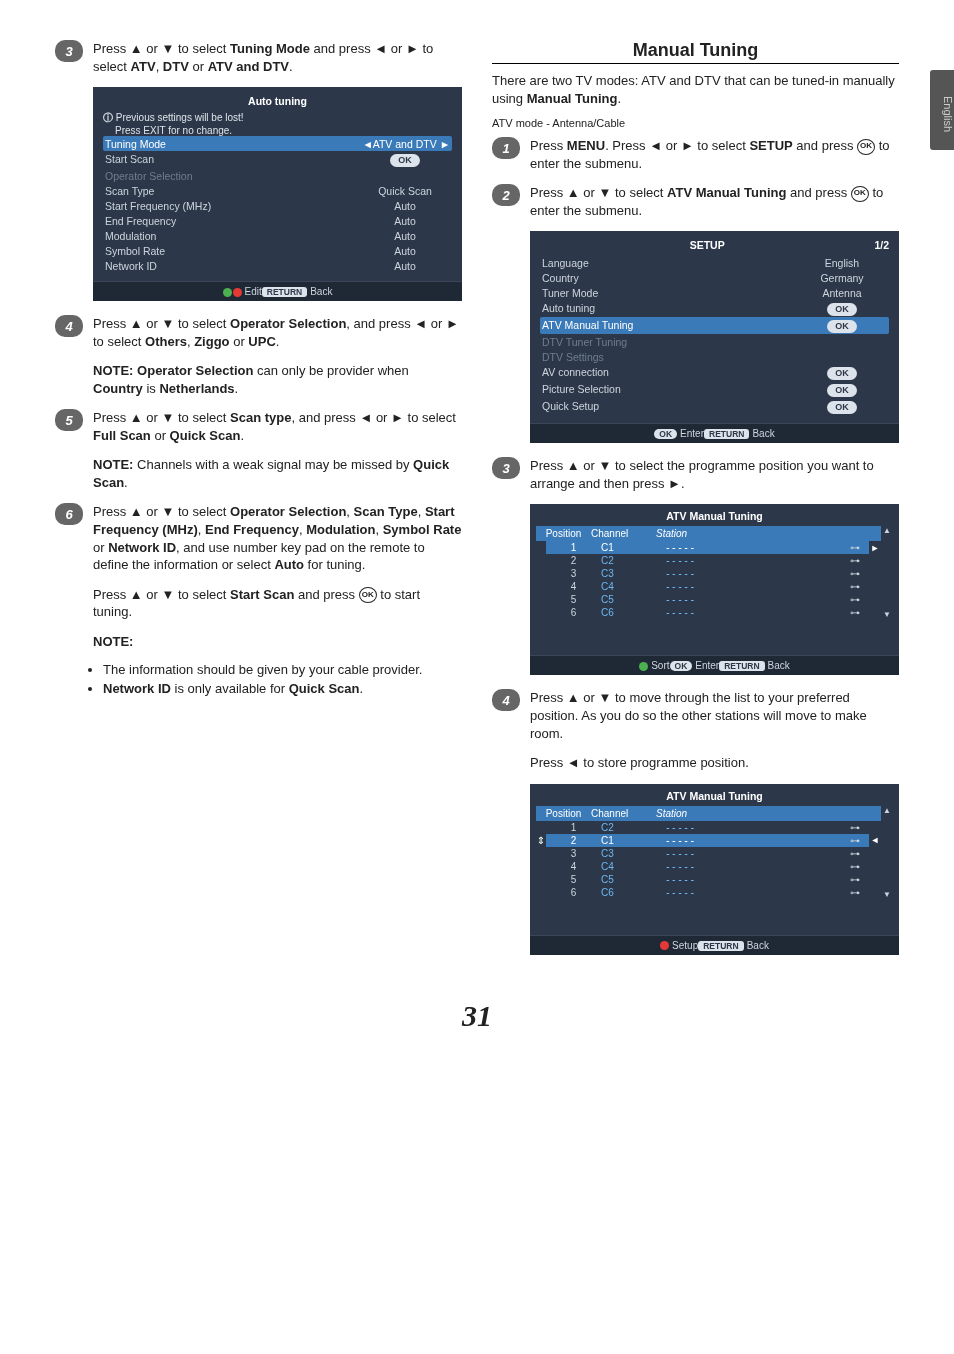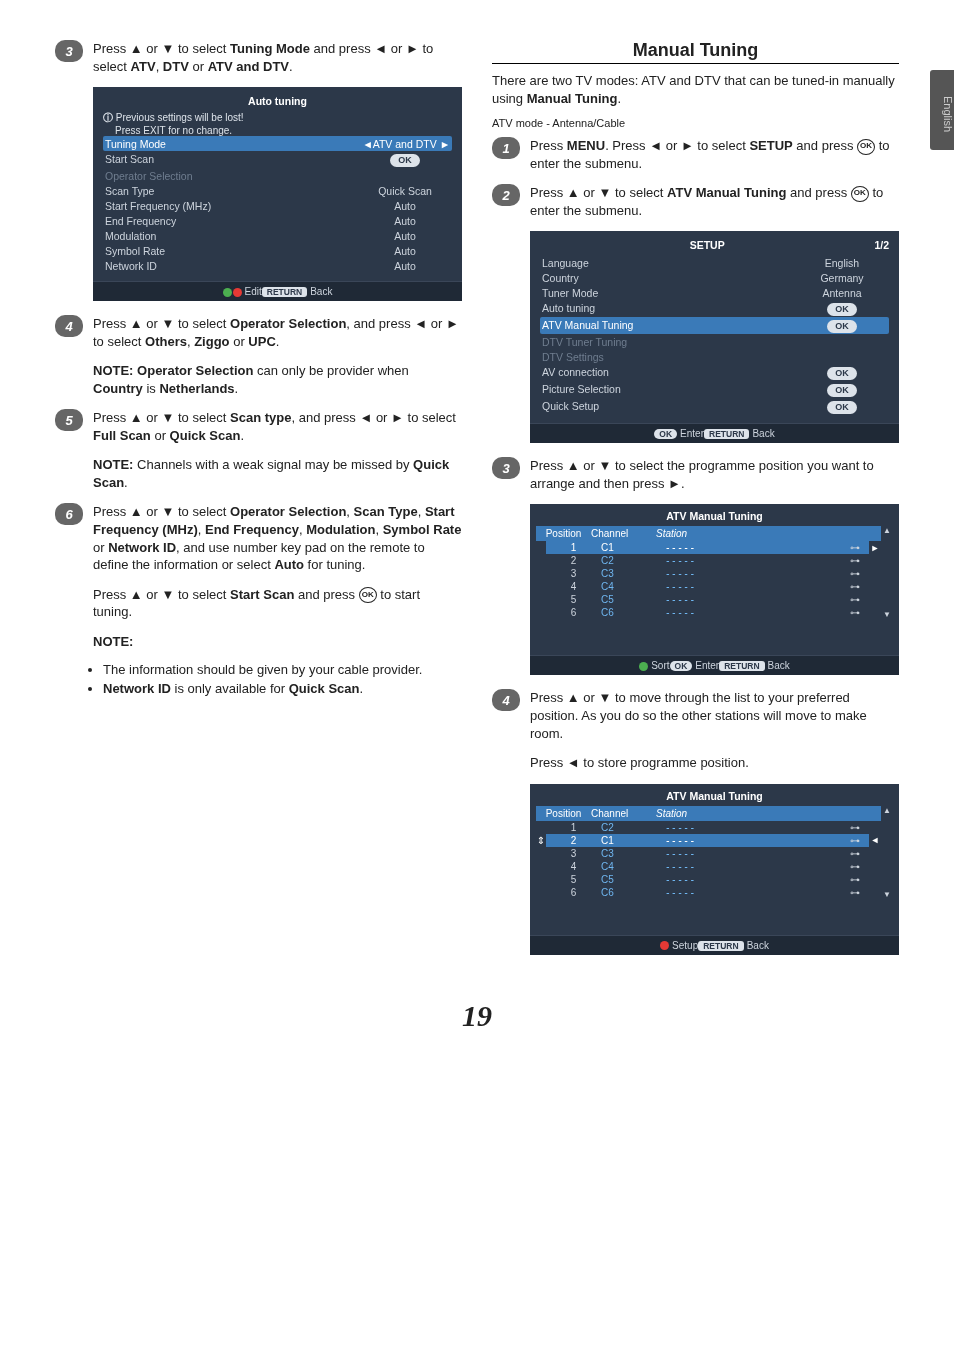--- a/index.html
+++ b/index.html
@@ -424,13 +424,13 @@
       </div>
       <div class="osd-footer">
         <span><span class="dot red"></span><span>Setup</span></span>
         <span><span class="ret-pill">RETURN</span><span>Back</span></span>
       </div>
     </div>
 
   </div>
 </div>
 
-<div class="page-num">19</div>
+<div class="page-num">31</div>
 
 </body></html>

